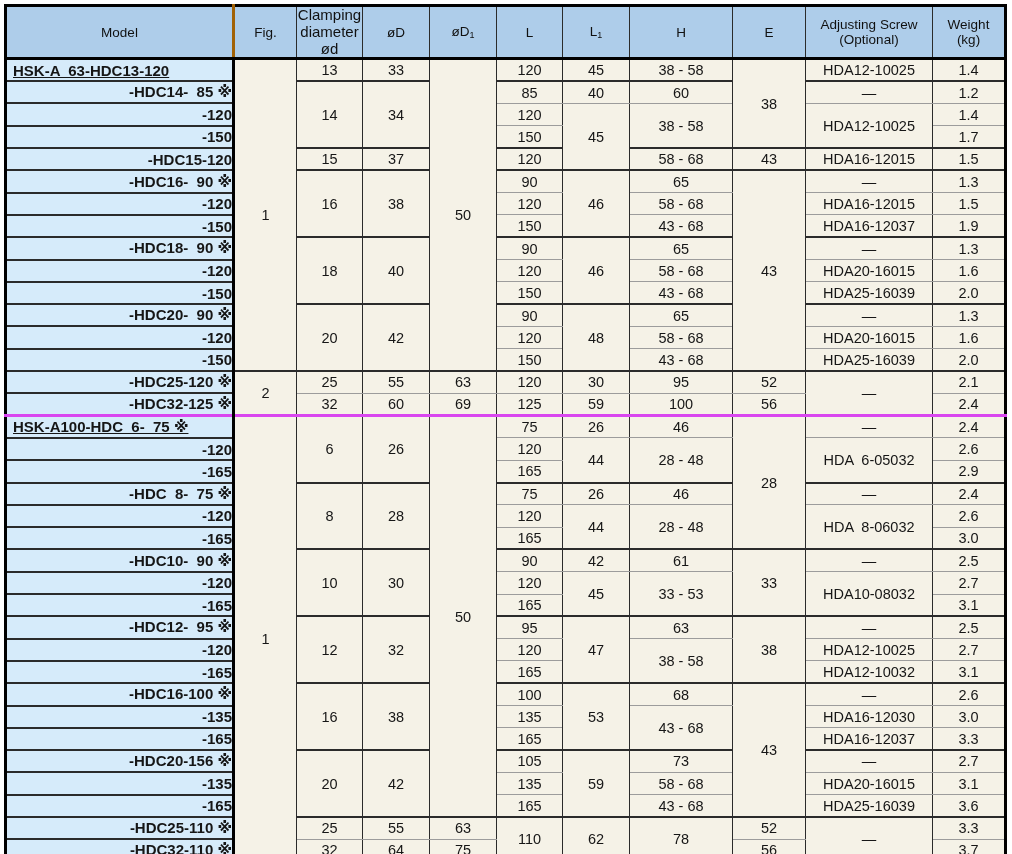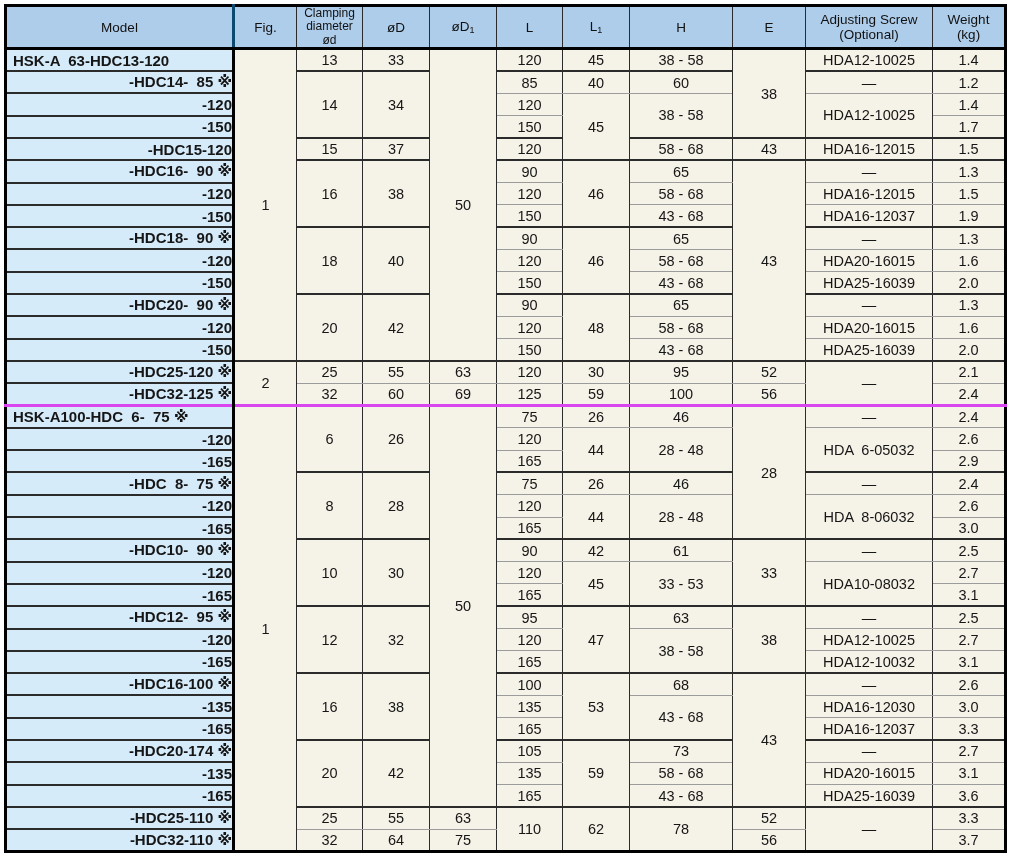--- a/index.html
+++ b/index.html
@@ -38,23 +38,23 @@
     font-weight: normal;
     font-size: 13.5px;
     line-height: 1.12;
     color: #111;
     border: 1px solid #2b2b2b;
     border-bottom: 3px solid #000;
     padding: 0;
     text-align: center;
     vertical-align: middle;
   }
-  th.hdr-clamp { font-size: 12px; }
+  th.hdr-clamp { font-size: 15px; }
   th sub { font-size: 9px; vertical-align: -2px; }
-  th.hdr-model { border-right: 3px solid #0c4a6e; }
+  th.hdr-model { border-right: 3px solid #a16207; }
 
   td {
     background: #f5f2e7;
     color: #161616;
     font-size: 14.5px;
     text-align: center;
     vertical-align: middle;
     padding: 0;
     border-left: 1px solid #2b2b2b;
     border-right: 1px solid #2b2b2b;
@@ -68,20 +68,21 @@
     font-weight: bold;
     font-size: 15px;
     text-align: right;
     border-top: 2px solid #2b2b2b;
     border-right: 3px solid #000;
   }
   td.col-model.left {
     text-align: left;
     padding-left: 6px;
     padding-right: 16px;
+    text-decoration: underline;
   }
   td.gt  { border-top: 2px solid #2b2b2b; }
   td.sec { border-top: 3px solid #d946ef; }
 </style>
 </head>
 <body>
 
 <div class="wrap">
   <table class="spec">
     <colgroup>
@@ -371,21 +372,21 @@
           <td class="col-adj">HDA16-12030</td>
           <td class="col-w">3.0</td>
         </tr>
         <tr>
           <td class="col-model">-165</td>
           <td class="col-L">165</td>
           <td class="col-adj">HDA16-12037</td>
           <td class="col-w">3.3</td>
         </tr>
         <tr>
-          <td class="col-model">-HDC20-174 ※</td>
+          <td class="col-model">-HDC20-156 ※</td>
           <td class="col-od gt" rowspan="3">20</td>
           <td class="col-oD gt" rowspan="3">42</td>
           <td class="col-L gt">105</td>
           <td class="col-L1 gt" rowspan="3">59</td>
           <td class="col-H gt">73</td>
           <td class="col-adj gt">—</td>
           <td class="col-w gt">2.7</td>
         </tr>
         <tr>
           <td class="col-model">-135</td>

